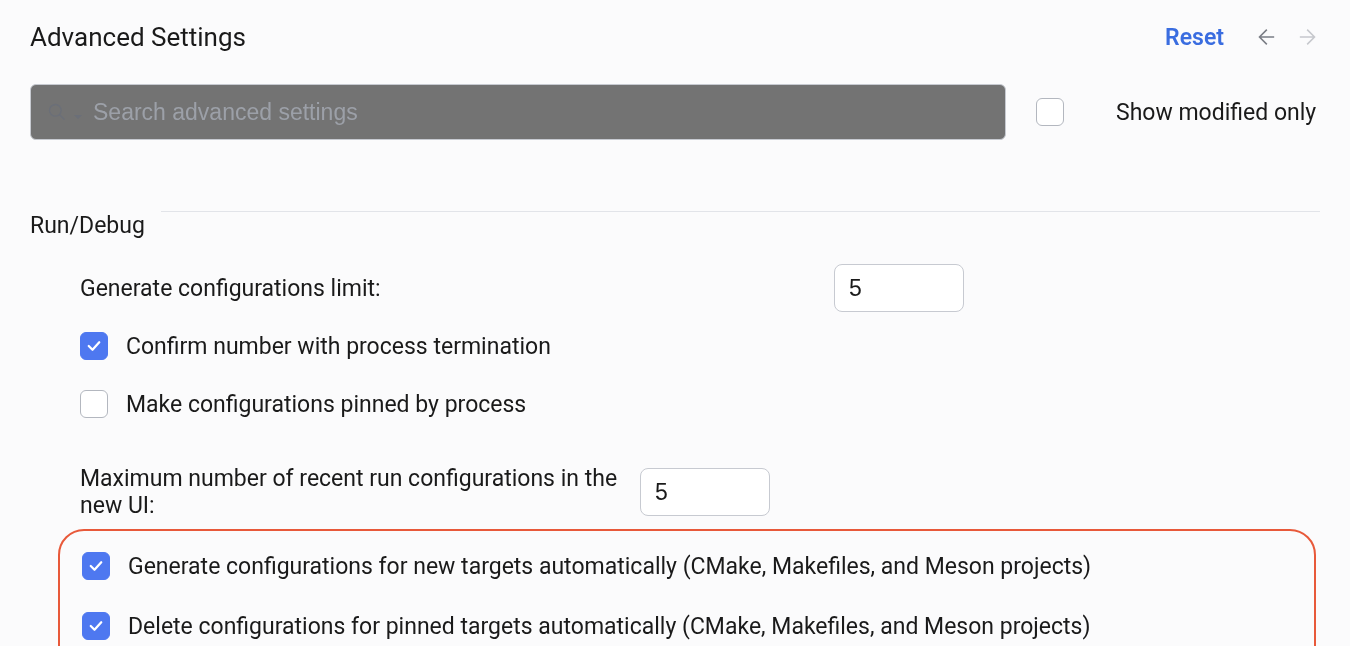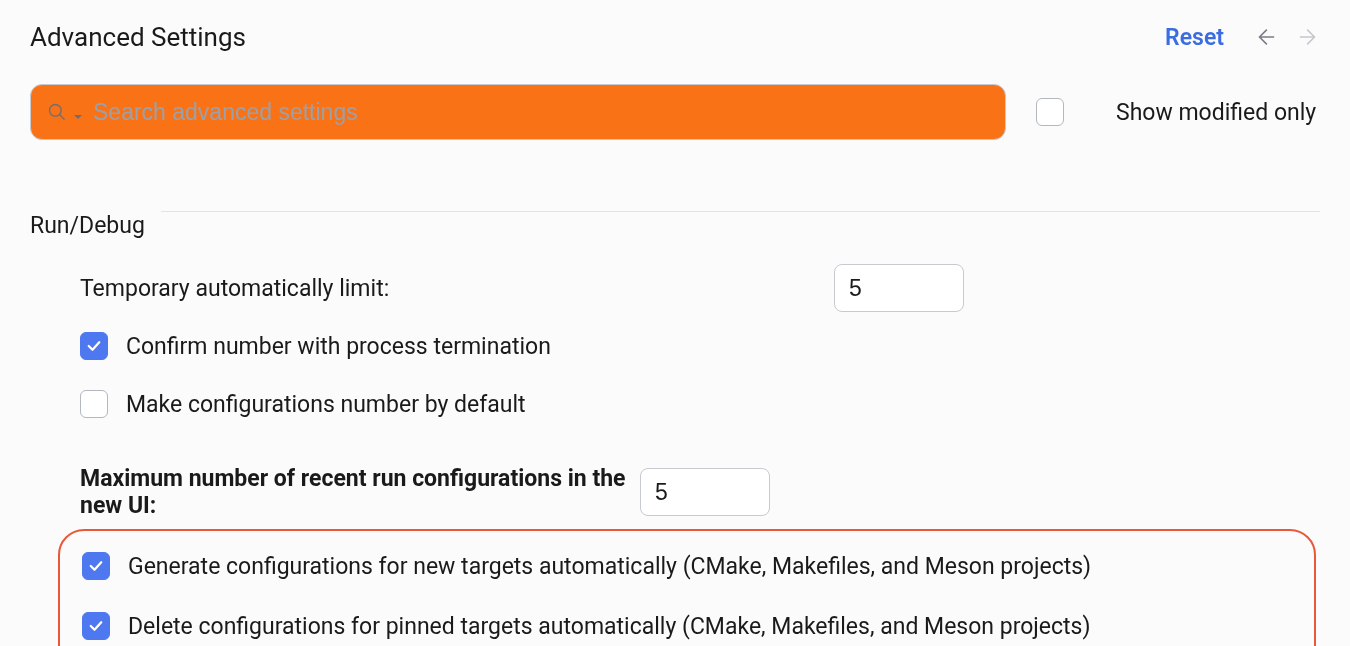--- a/index.html
+++ b/index.html
@@ -59,22 +59,22 @@
       display: flex;
       align-items: center;
       gap: 30px;
       padding: 18px 30px 10px 30px;
     }
     .search-box {
       flex: 0 0 auto;
       width: 976px;
       height: 56px;
       border: 1px solid #c7cad1;
-      border-radius: 12px;
-      background: #f97316;
+      border-radius: 6px;
+      background: #737373;
       display: flex;
       align-items: center;
       padding: 0 16px;
     }
     .search-icon {
       width: 20px;
       height: 20px;
       flex: 0 0 auto;
       margin-right: 6px;
     }
@@ -158,21 +158,20 @@
       font-size: 23px;
       padding: 0 14px;
       color: #1a1a1a;
       outline: none;
     }
     .row-temp-limit .setting-label {
       width: 754px;
     }
     .row-max-recent .setting-label {
       width: 560px;
-      font-weight: bold;
     }
     .row-max-recent .number-input {
       margin-left: 0;
     }
     .checkbox {
       width: 28px;
       height: 28px;
       border-radius: 6px;
       flex: 0 0 auto;
       display: flex;
@@ -256,36 +255,36 @@
 
 <div class="section">
   <div class="section-header">
     <span class="section-title">Run/Debug</span>
     <span class="section-divider"></span>
   </div>
 
   <div class="settings-list">
 
     <div class="setting-row number-row row-temp-limit">
-      <span class="setting-label">Temporary automatically limit:</span>
+      <span class="setting-label">Generate configurations limit:</span>
       <input class="number-input" type="text" value="5" style="">
     </div>
 
     <div class="setting-row">
       <span class="checkbox checked">
         <svg viewBox="0 0 24 24" width="18" height="18">
             <path d="M5 12 L10 17 L19 7"></path>
           </svg>
       </span>
       <span class="setting-label">Confirm number with process termination</span>
     </div>
 
     <div class="setting-row">
       <span class="checkbox unchecked"></span>
-      <span class="setting-label">Make configurations number by default</span>
+      <span class="setting-label">Make configurations pinned by process</span>
     </div>
 
     <div class="spacer-30"></div>
 
     <div class="setting-row number-row row-max-recent">
       <span class="setting-label">Maximum number of recent run configurations in the new UI:</span>
       <input class="number-input" type="text" value="5" style="">
     </div>
 
     <div class="highlight-box">

